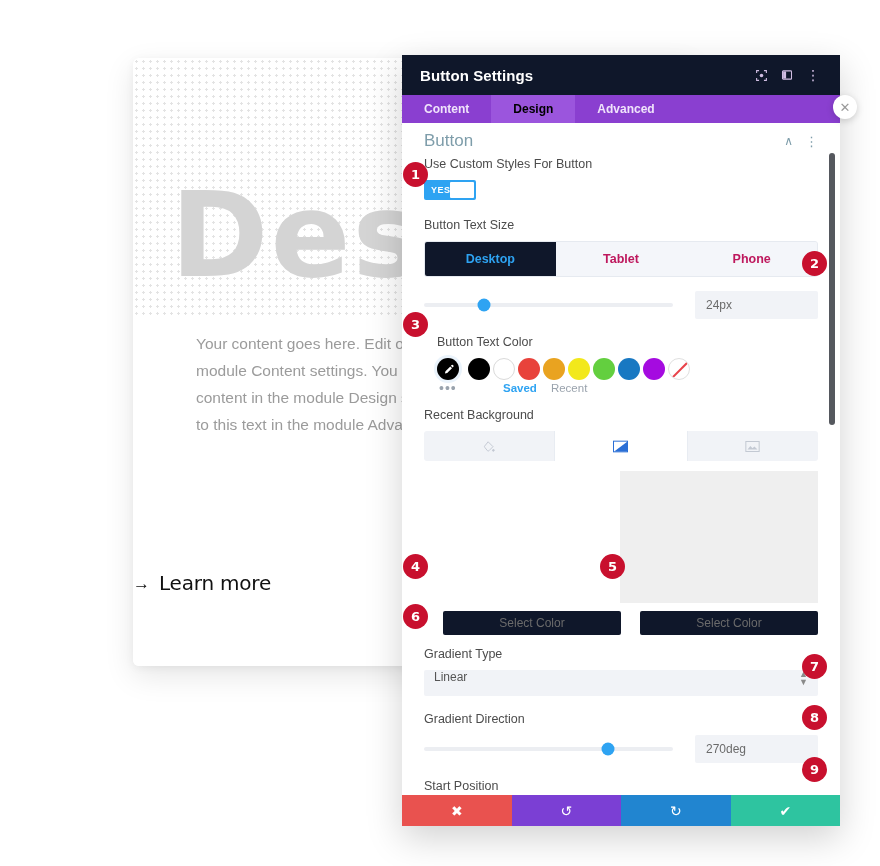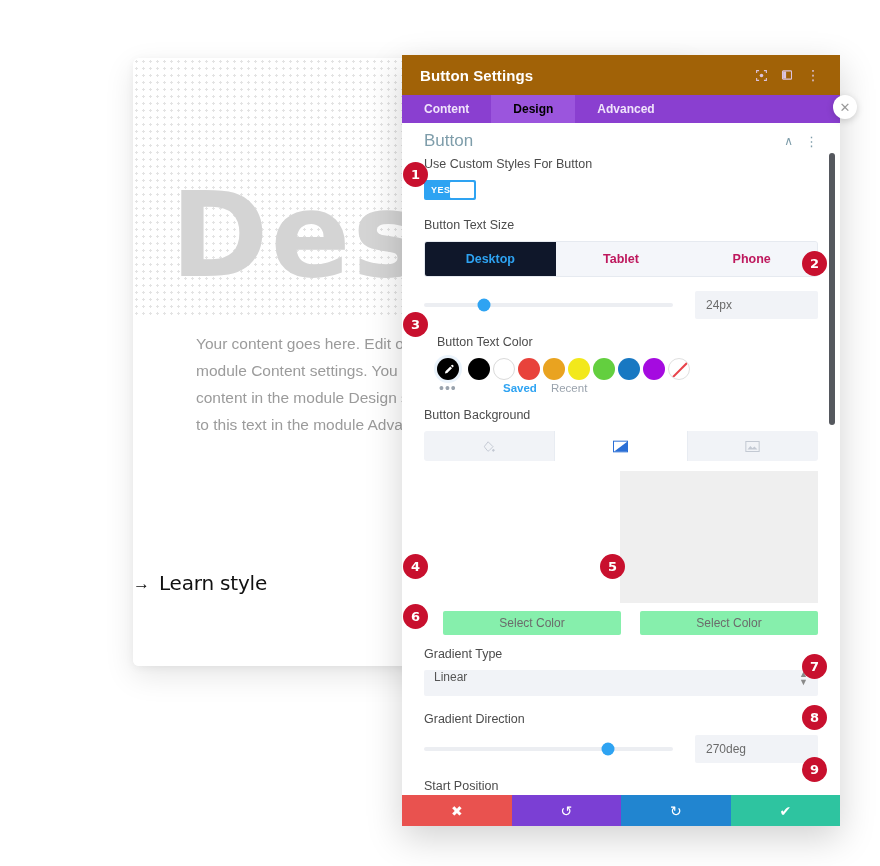--- a/index.html
+++ b/index.html
@@ -112,21 +112,21 @@
     left: 402px;
     top: 55px;
     width: 438px;
     height: 771px;
     background: #ffffff;
     box-shadow: 0 12px 34px rgba(0,0,0,0.18);
     overflow: hidden;
   }
   #modal-header {
     height: 40px;
-    background: #a16207;
+    background: #0f172a;
     display: flex;
     align-items: center;
     padding: 0 14px 0 18px;
     box-sizing: border-box;
   }
   #modal-title {
     color: #ffffff;
     font-size: 15px;
     font-weight: bold;
     flex: 1;
@@ -424,21 +424,21 @@
     height: 132px;
     background: #efefef;
   }
   .color-btn-row {
     display: flex;
     gap: 0;
     margin-bottom: 12px;
   }
   .color-btn {
     height: 24px;
-    background: #86efac;
+    background: #0f172a;
     display: flex;
     align-items: center;
     justify-content: center;
     font-size: 12px;
     color: #6b6b6b;
     border-radius: 2px;
   }
   #color-btn-1 { width: 178px; margin-left: 19px; }
   #color-btn-2 { width: 178px; margin-left: 19px; }
 
@@ -506,21 +506,21 @@
   <div id="watermark-band"></div>
   <div id="watermark-text">b Des</div>
   <div id="watermark-mask"></div>
 
   <div id="body-copy">Your content goes here. Edit or remove this text inline or in the module Content settings. You can also style every aspect of this content in the module Design settings and even apply custom CSS to this text in the module Advanced settings.</div>
 
   <div id="learn-more-row">
     <div id="learn-more-btn">
       <span id="learn-more-hl"></span>
       <span id="learn-more-arrow">→</span>
-      <span id="learn-more-label">Learn style</span>
+      <span id="learn-more-label">Learn more</span>
     </div>
   </div>
 </div>
 
 <div id="settings-modal">
 
   <div id="modal-header">
     <div id="modal-title">Button Settings</div>
     <div class="hdr-icon">
       <svg width="13" height="13" viewBox="0 0 16 16" fill="none" stroke="#e2cdf3" stroke-width="1.3">
@@ -597,21 +597,21 @@
         <div class="swatch none"></div>
       </div>
       <div class="swatch-meta">
         <div id="swatch-dots">•••</div>
         <div class="meta-link saved">Saved</div>
         <div class="meta-link recent">Recent</div>
       </div>
     </div>
 
     <div class="field" style="margin-top:14px;">
-      <div class="field-label">Button Background</div>
+      <div class="field-label">Recent Background</div>
       <div class="bg-tabs">
         <div class="bg-tab">
           <svg width="13" height="13" viewBox="0 0 16 16" fill="none" stroke="#c3c9d3" stroke-width="1.2">
             <path d="M6.3 2.2l6 6-5 5a1.3 1.3 0 0 1-1.8 0L2.2 9.1a1.3 1.3 0 0 1 0-1.8l4.1-5.1z"></path>
             <path d="M13.4 11.6c.8 1 .5 2-.5 2.2-1 .2-1.6-.7-1-1.7l1.5-.5z" fill="#c3c9d3"></path>
           </svg>
         </div>
         <div class="bg-tab active">
           <svg width="15" height="13" viewBox="0 0 18 14">
             <rect x="0.6" y="0.6" width="16.8" height="12.8" fill="#ffffff" stroke="#2a6fd6" stroke-width="1.2"></rect>

